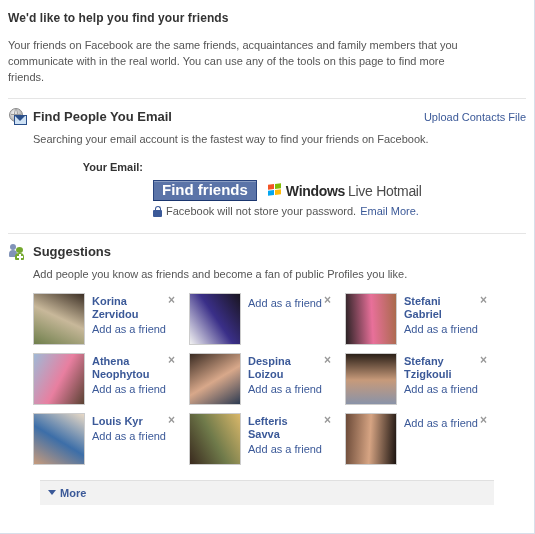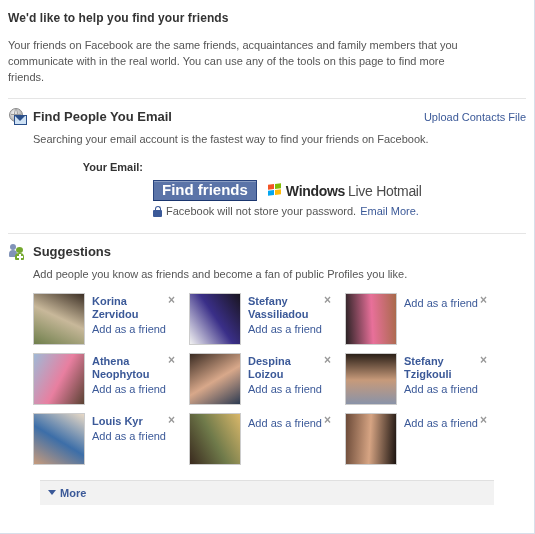--- a/index.html
+++ b/index.html
@@ -443,28 +443,28 @@
         <div class="thumb">
           <div class="ph" style="background: linear-gradient(25deg, rgb(111, 127, 76) 0%, rgb(200, 184, 154) 52%, rgb(61, 48, 38) 100%);"></div>
         </div>
         <div class="card-body"><a class="card-name" href="#">Korina Zervidou</a><a class="card-action" href="#">Add as a friend</a></div>
         <span class="card-close">×</span>
       </div>
       <div class="card">
         <div class="thumb">
           <div class="ph" style="background: linear-gradient(56deg, rgb(242, 242, 242) 0%, rgb(58, 47, 136) 52%, rgb(26, 21, 32) 100%);"></div>
         </div>
-        <div class="card-body"><a class="card-name" href="#">Stefany Vassiliadou</a><a class="card-action" href="#">Add as a friend</a></div>
+        <div class="card-body"><a class="card-action" href="#">Add as a friend</a></div>
         <span class="card-close">×</span>
       </div>
       <div class="card">
         <div class="thumb">
           <div class="ph" style="background: linear-gradient(87deg, rgb(42, 34, 36) 0%, rgb(232, 112, 154) 52%, rgb(168, 106, 74) 100%);"></div>
         </div>
-        <div class="card-body"><a class="card-action" href="#">Add as a friend</a></div>
+        <div class="card-body"><a class="card-name" href="#">Stefani Gabriel</a><a class="card-action" href="#">Add as a friend</a></div>
         <span class="card-close">×</span>
       </div>
       <div class="card">
         <div class="thumb">
           <div class="ph" style="background: linear-gradient(118deg, rgb(159, 185, 214) 0%, rgb(232, 127, 160) 52%, rgb(90, 66, 51) 100%);"></div>
         </div>
         <div class="card-body"><a class="card-name" href="#">Athena Neophytou</a><a class="card-action" href="#">Add as a friend</a></div>
         <span class="card-close">×</span>
       </div>
       <div class="card">
@@ -485,21 +485,21 @@
         <div class="thumb">
           <div class="ph" style="background: linear-gradient(211deg, rgb(232, 217, 198) 0%, rgb(60, 110, 168) 52%, rgb(199, 155, 124) 100%);"></div>
         </div>
         <div class="card-body"><a class="card-name" href="#">Louis Kyr</a><a class="card-action" href="#">Add as a friend</a></div>
         <span class="card-close">×</span>
       </div>
       <div class="card">
         <div class="thumb">
           <div class="ph" style="background: linear-gradient(242deg, rgb(217, 183, 106) 0%, rgb(111, 122, 74) 52%, rgb(58, 42, 30) 100%);"></div>
         </div>
-        <div class="card-body"><a class="card-action" href="#">Add as a friend</a></div>
+        <div class="card-body"><a class="card-name" href="#">Lefteris Savva</a><a class="card-action" href="#">Add as a friend</a></div>
         <span class="card-close">×</span>
       </div>
       <div class="card">
         <div class="thumb">
           <div class="ph" style="background: linear-gradient(273deg, rgb(28, 20, 16) 0%, rgb(214, 164, 131) 52%, rgb(107, 74, 56) 100%);"></div>
         </div>
         <div class="card-body"><a class="card-action" href="#">Add as a friend</a></div>
         <span class="card-close">×</span>
       </div>
     </div>

